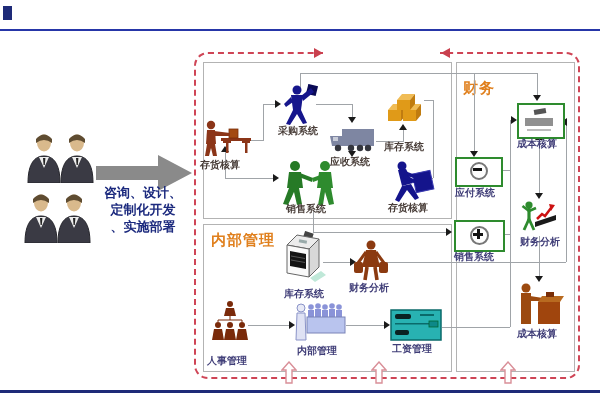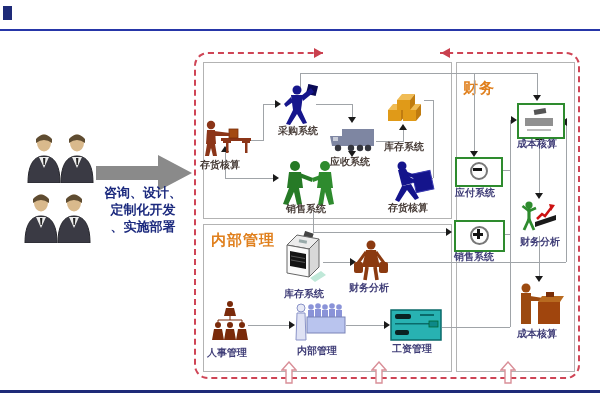--- a/index.html
+++ b/index.html
@@ -339,17 +339,17 @@
   <div class="lbl" style="left:384px;top:142px;width:46px">库存系统</div>
   <div class="lbl" style="left:286px;top:204px;width:52px">销售系统</div>
   <div class="lbl" style="left:388px;top:203px;width:48px">存货核算</div>
   <div class="lbl fin" style="left:517px;top:139px;width:44px">成本核算</div>
   <div class="lbl fin" style="left:455px;top:188px;width:44px">应付系统</div>
   <div class="lbl fin" style="left:454px;top:252px;width:47px">销售系统</div>
   <div class="lbl fin" style="left:520px;top:237px;width:42px">财务分析</div>
   <div class="lbl fin" style="left:517px;top:329px;width:46px">成本核算</div>
   <div class="lbl fin" style="left:284px;top:289px;width:46px">库存系统</div>
   <div class="lbl fin" style="left:349px;top:283px;width:46px">财务分析</div>
-  <div class="lbl fin" style="left:207px;top:348px;width:46px">人事管理</div>
+  <div class="lbl fin" style="left:207px;top:356px;width:46px">人事管理</div>
   <div class="lbl fin" style="left:297px;top:346px;width:48px">内部管理</div>
   <div class="lbl fin" style="left:392px;top:344px;width:48px">工资管理</div>
 
 </div>
 
 </body></html>

